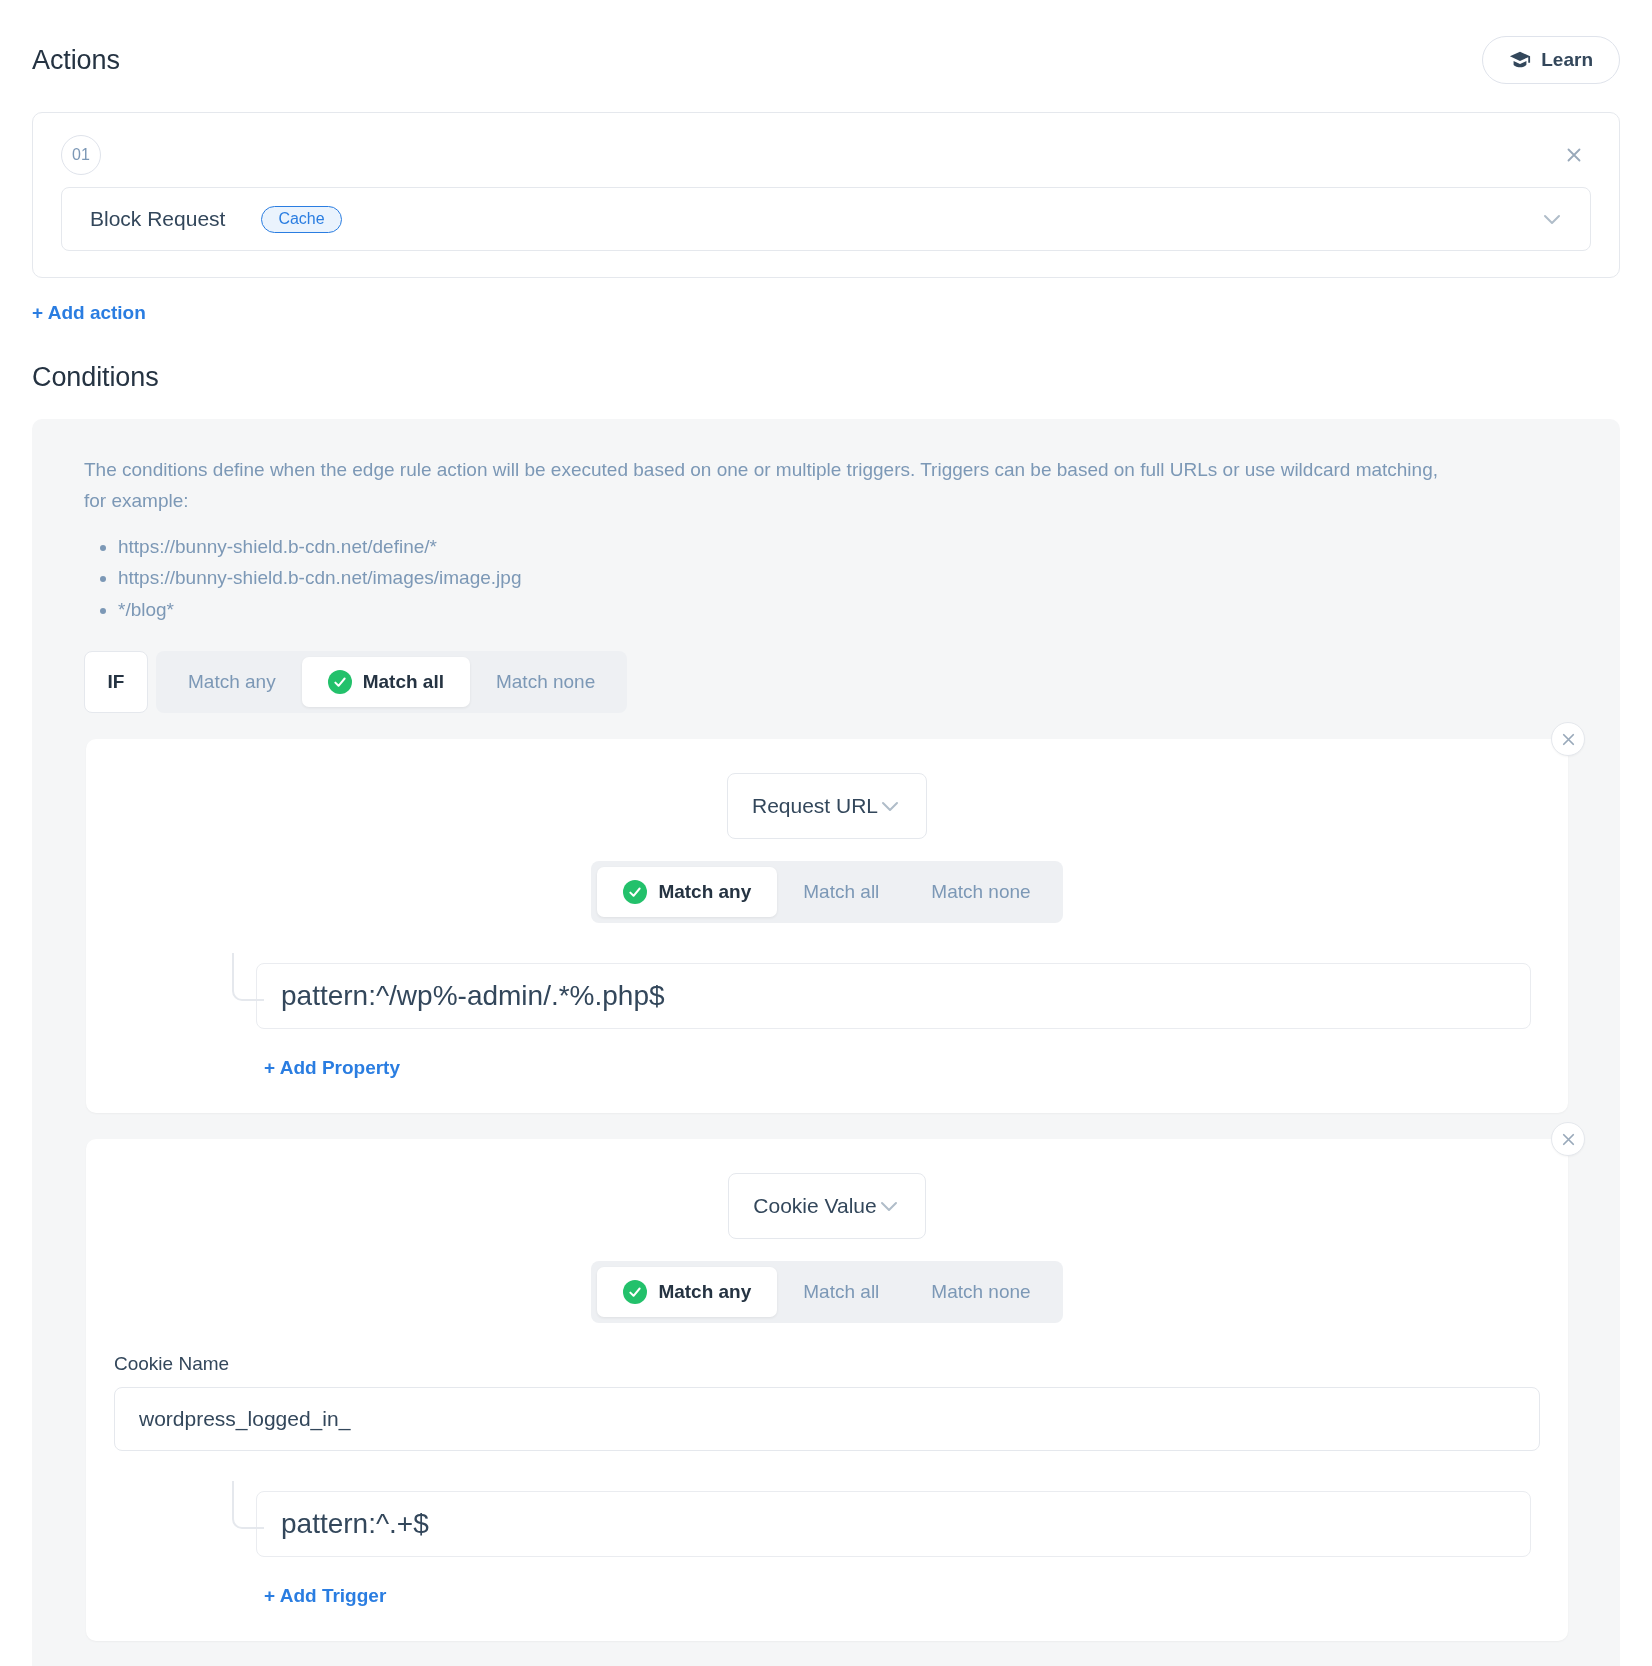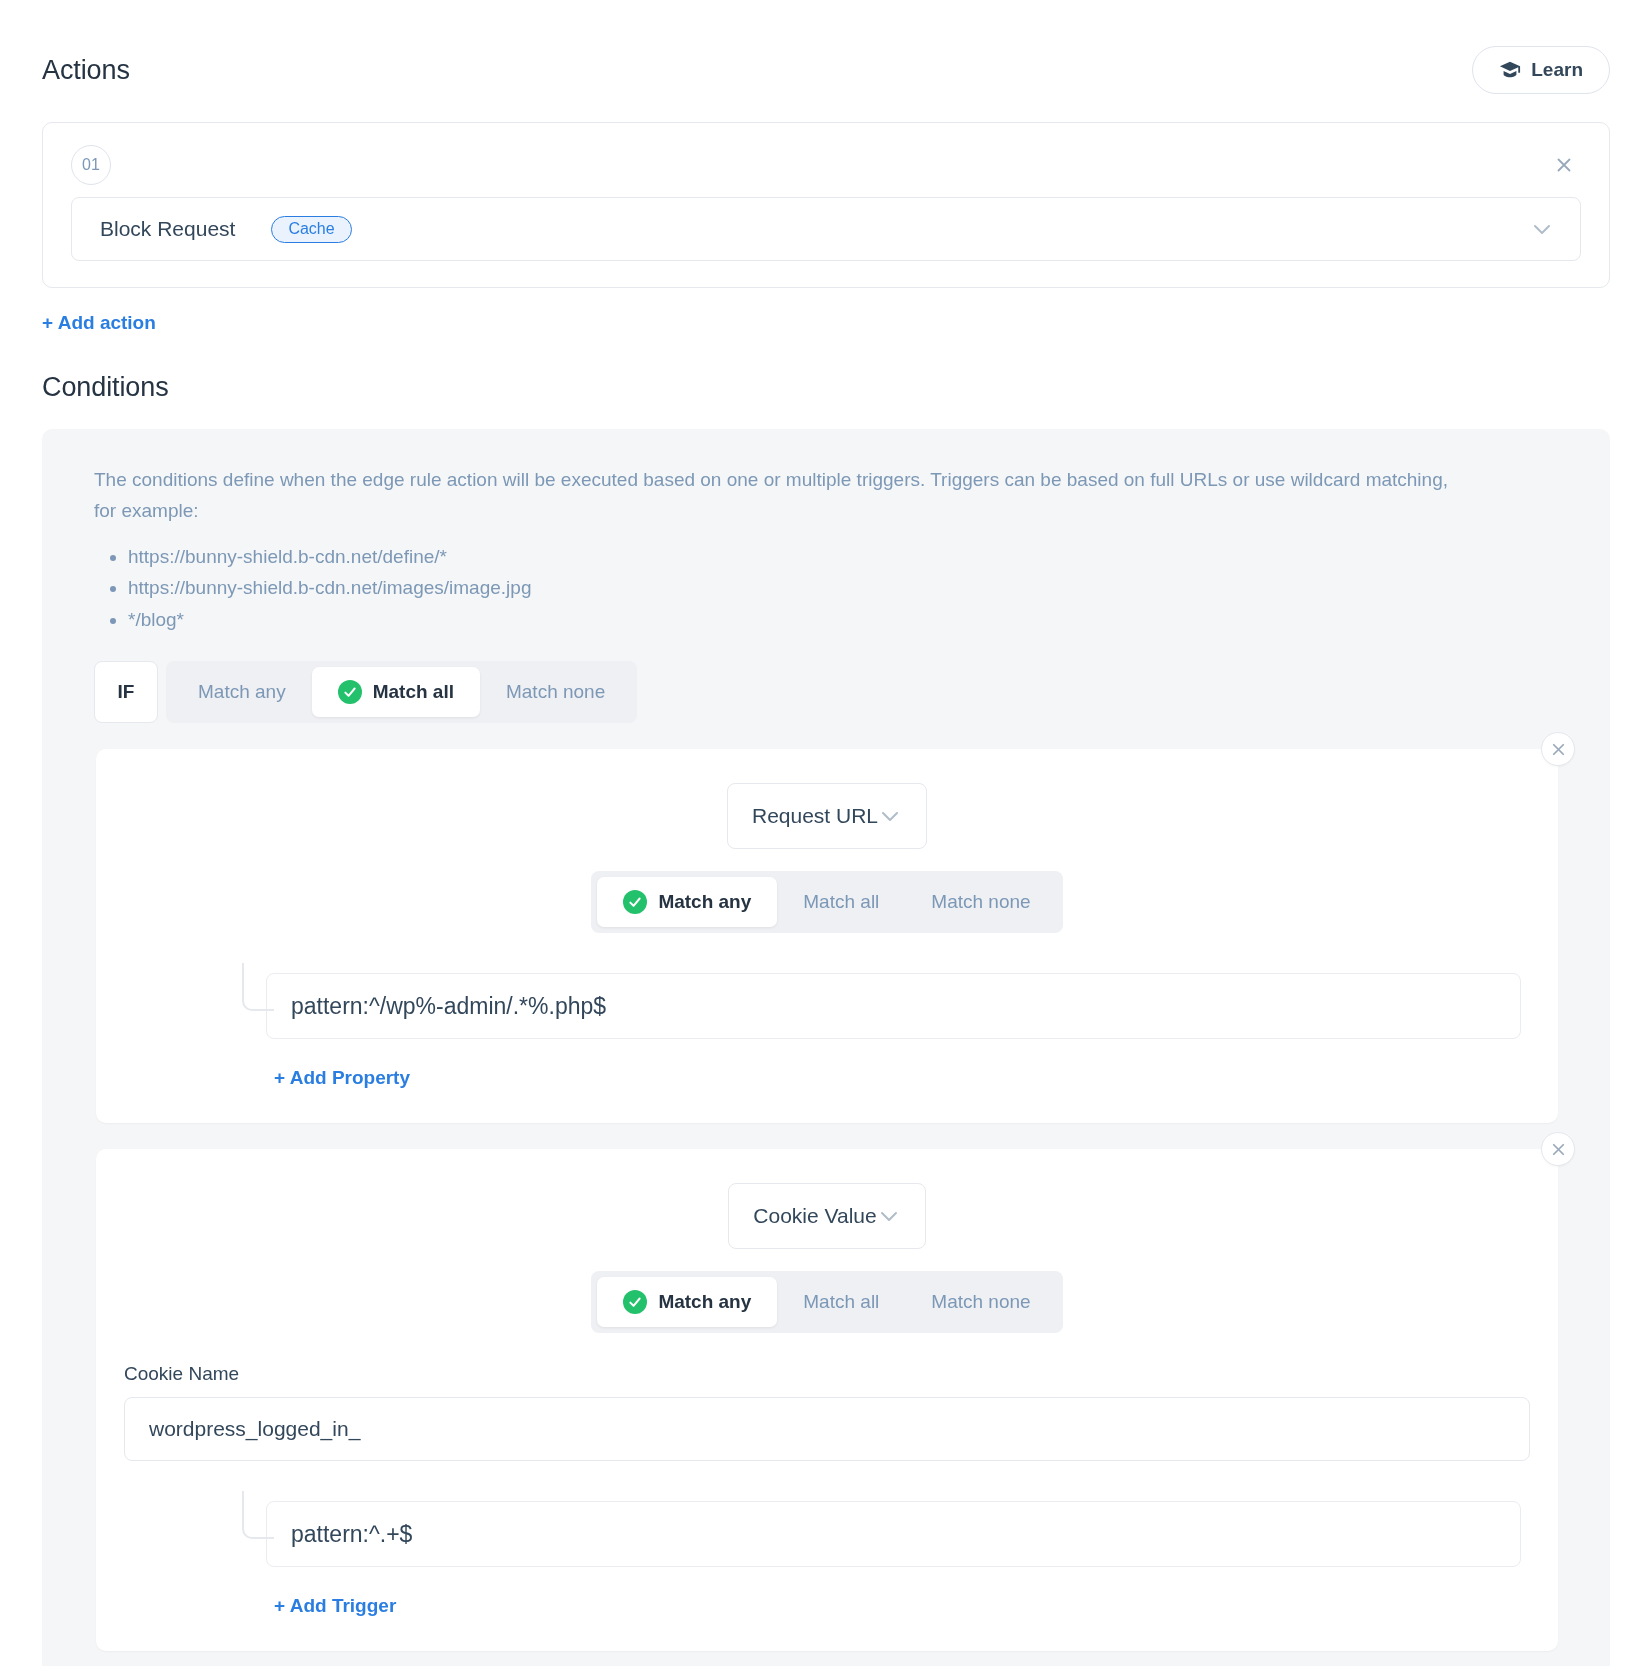--- a/index.html
+++ b/index.html
@@ -10,21 +10,21 @@
     background: #ffffff;
     font-family: "Liberation Sans", sans-serif;
     color: #33475b;
     -webkit-font-smoothing: antialiased;
   }
 
   .page {
     position: relative;
     width: 1652px;
     height: 1666px;
-    padding: 10px;
+    padding: 0;
     overflow: hidden;
   }
 
   
   .section-head {
     display: flex;
     align-items: center;
     justify-content: space-between;
     padding: 0 32px;
   }
@@ -269,21 +269,21 @@
     border-bottom-left-radius: 10px;
   }
   .trigger-input {
     height: 66px;
     border: 1px solid #eaecf0;
     border-radius: 8px;
     background: #fff;
     display: flex;
     align-items: center;
     padding: 0 24px;
-    font-size: 23px;
+    font-size: 28px;
     color: #33475b;
     margin-left: 22px;
     margin-right: 9px;
     cursor: text;
     margin-top: 40px;
   }
   .sub-link {
     margin: 28px 0 0 150px;
     display: inline-block;
   }

